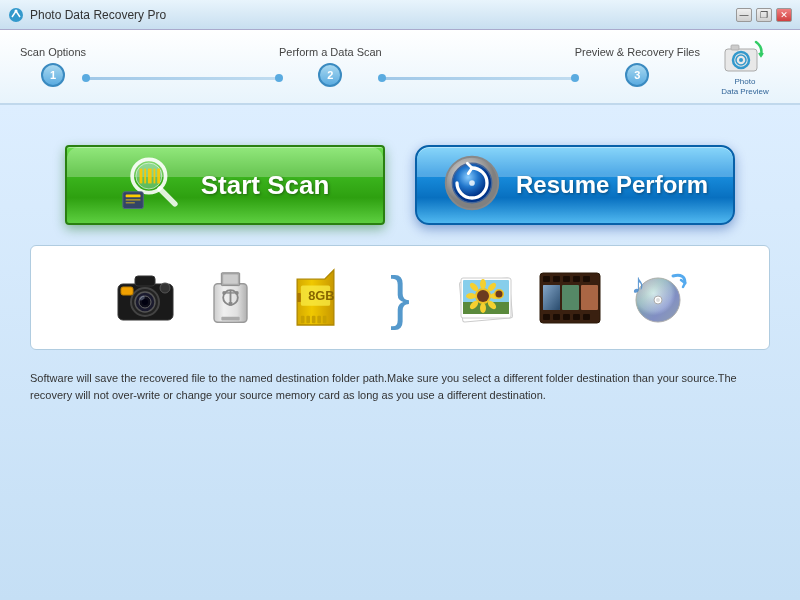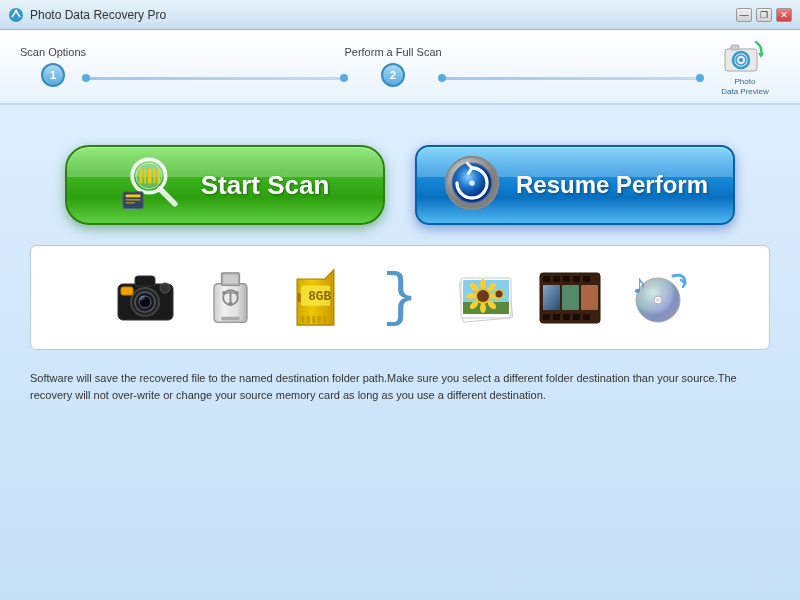--- a/index.html
+++ b/index.html
@@ -155,21 +155,21 @@
       align-items: center;
       margin-top: 10px;
     }
 
     
     .btn-start-scan {
       width: 320px;
       height: 80px;
       background: linear-gradient(to bottom, #6de050, #3db820, #2ea010, #5dcf40);
       border: 2px solid #2a8010;
-      border-radius: 24px;
+      border-radius: 4px;
       display: flex;
       align-items: center;
       justify-content: center;
       gap: 10px;
       cursor: pointer;
       box-shadow: 0 4px 12px rgba(0,100,0,0.4), inset 0 1px 0 rgba(255,255,255,0.4);
       position: relative;
       overflow: hidden;
     }
     .btn-start-scan::before {
@@ -240,21 +240,20 @@
     .media-panel {
       background: white;
       border: 1px solid #b0cce0;
       border-radius: 6px;
       padding: 10px 15px;
       display: flex;
       align-items: center;
       justify-content: center;
       gap: 10px;
       min-height: 105px;
-      font-family: Liberation Mono, monospace;
     }
 
     
     .info-text {
       font-size: 11px;
       color: #333;
       line-height: 1.5;
     }
 
     
@@ -298,28 +297,34 @@
     <div class="step-group">
       <span class="step-label">Scan Options</span>
       <div class="step-circle">
         <span>1</span>
       </div>
     </div>
 
     <div class="step-line"></div>
 
     <div class="step-group">
-      <span class="step-label">Perform a Full Scan</span>
+      <span class="step-label">Perform a Data Scan</span>
       <div class="step-circle">
         <span>2</span>
       </div>
     </div>
 
     <div class="step-line"></div>
 
+    <div class="step-group">
+      <span class="step-label">Preview &amp; Recovery Files</span>
+      <div class="step-circle">
+        <span>3</span>
+      </div>
+    </div>
   </div>
 
   <div class="logo-area">
     <svg viewBox="0 0 48 40" width="48" height="40">
 
       <rect x="4" y="12" width="32" height="22" rx="3" fill="#e8e8e8" stroke="#aaa" stroke-width="1"></rect>
       <circle cx="20" cy="23" r="8" fill="none" stroke="#3399cc" stroke-width="2.5"></circle>
       <circle cx="20" cy="23" r="5" fill="none" stroke="#3399cc" stroke-width="1.5"></circle>
       <circle cx="20" cy="23" r="2" fill="#3399cc"></circle>
       <rect x="10" y="8" width="8" height="5" rx="1" fill="#ccc" stroke="#aaa" stroke-width="0.8"></rect>

